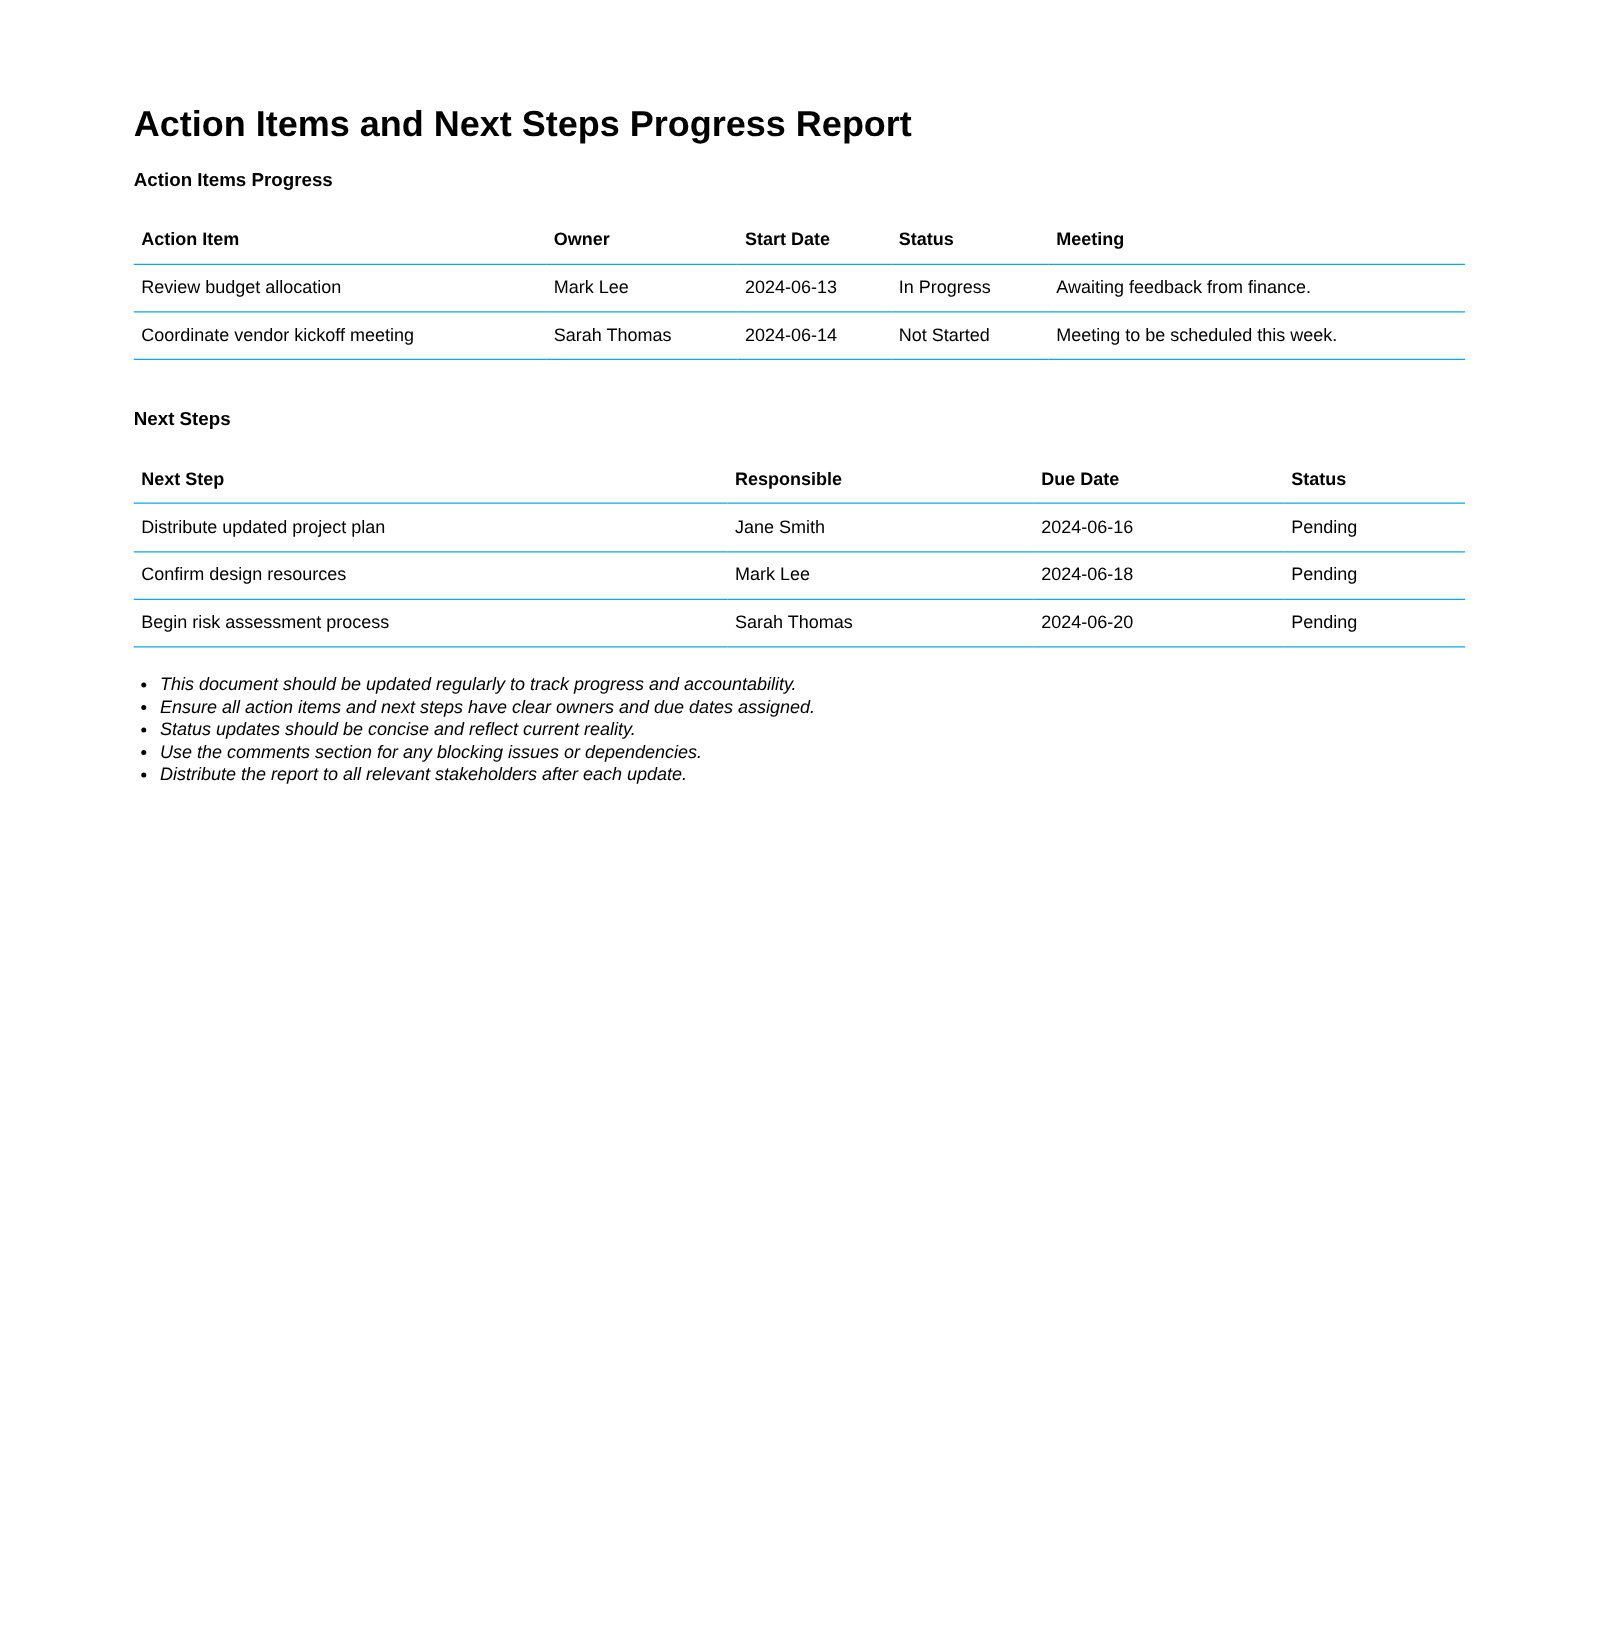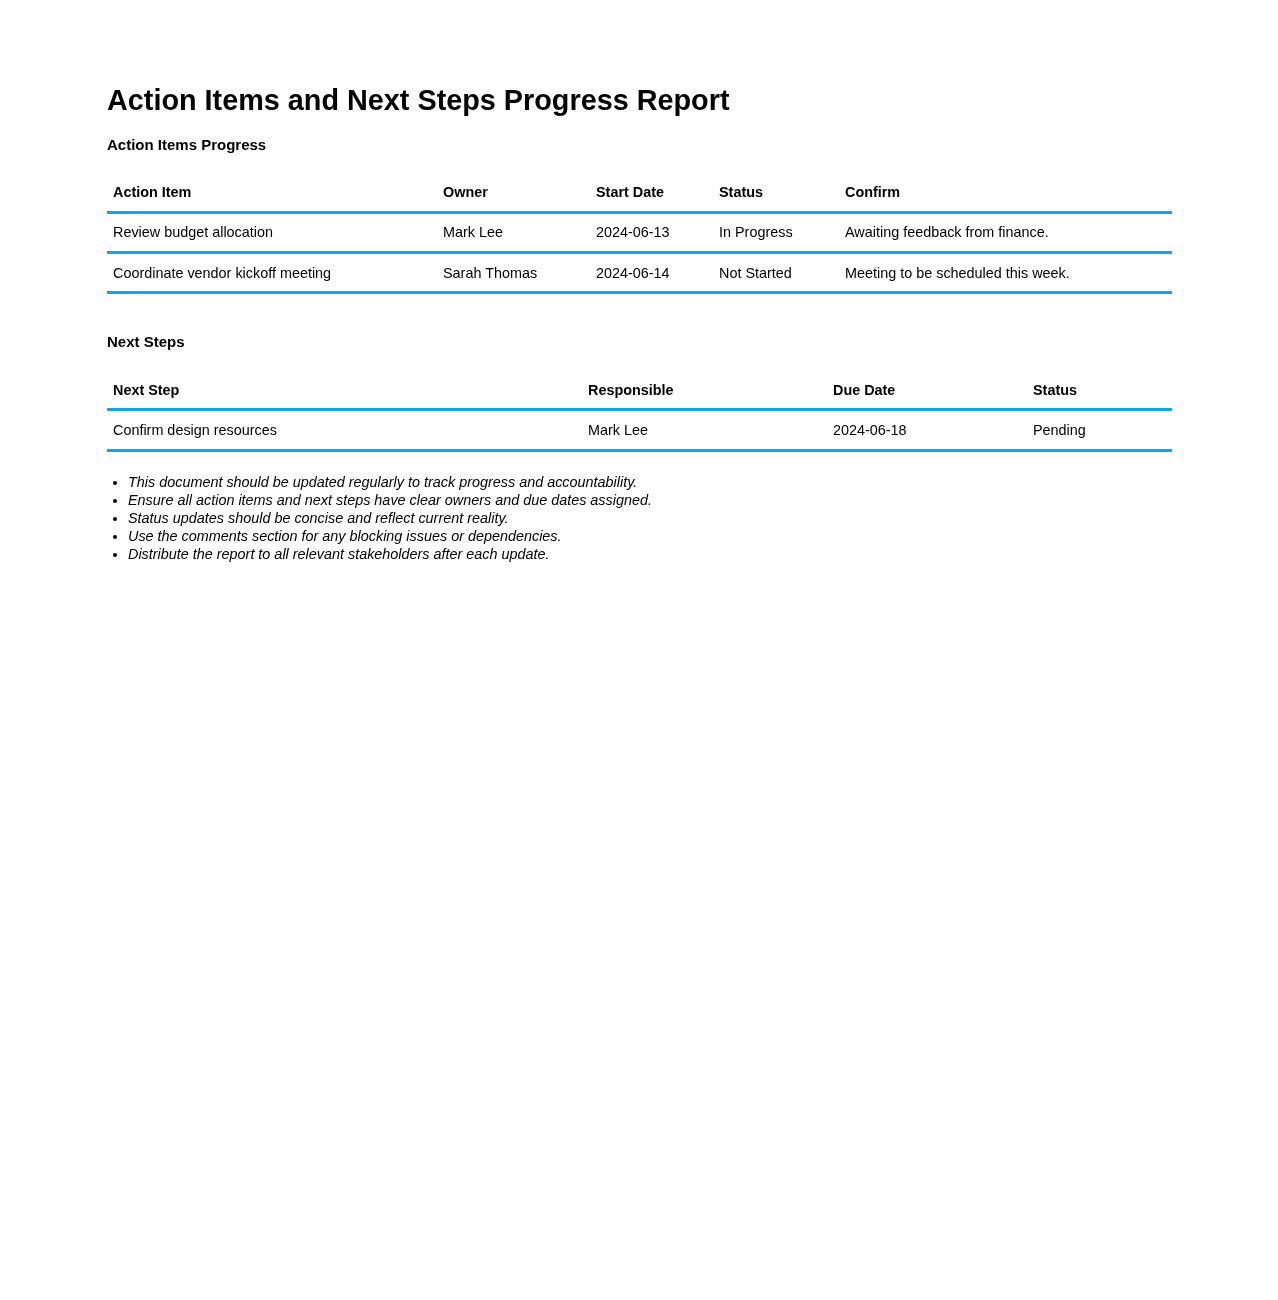--- a/index.html
+++ b/index.html
@@ -34,21 +34,21 @@
     border-collapse: collapse;
     table-layout: fixed;
     width: 1065px;
     margin: 0;
   }
   .report-table th,
   .report-table td {
     font-size: 14.4px;
     line-height: 16.6px;
     padding: 10.3px 6px;
-    border-bottom: 3px solid #0ea5e9;
+    border-bottom: 1px solid #0ea5e9;
     text-align: left;
     vertical-align: middle;
     overflow: hidden;
     white-space: nowrap;
   }
   .report-table th { font-weight: bold; }
   .report-table td { font-weight: normal; }
   ul.notes-list {
     margin: 21px 0 0 0;
     padding: 0 0 0 21px;
@@ -73,21 +73,21 @@
           <col style="width:123px">
           <col style="width:126px">
           <col style="width:333px">
       </colgroup>
       <thead>
         <tr>
           <th>Action Item</th>
           <th>Owner</th>
           <th>Start Date</th>
           <th>Status</th>
-          <th>Confirm</th>
+          <th>Meeting</th>
         </tr>
       </thead>
       <tbody>
         <tr>
           <td>Review budget allocation</td>
           <td>Mark Lee</td>
           <td>2024-06-13</td>
           <td>In Progress</td>
           <td>Awaiting feedback from finance.</td>
         </tr>
@@ -114,23 +114,35 @@
       <thead>
         <tr>
           <th>Next Step</th>
           <th>Responsible</th>
           <th>Due Date</th>
           <th>Status</th>
         </tr>
       </thead>
       <tbody>
         <tr>
+          <td>Distribute updated project plan</td>
+          <td>Jane Smith</td>
+          <td>2024-06-16</td>
+          <td>Pending</td>
+        </tr>
+        <tr>
           <td>Confirm design resources</td>
           <td>Mark Lee</td>
           <td>2024-06-18</td>
+          <td>Pending</td>
+        </tr>
+        <tr>
+          <td>Begin risk assessment process</td>
+          <td>Sarah Thomas</td>
+          <td>2024-06-20</td>
           <td>Pending</td>
         </tr>
       </tbody>
     </table>
   </section>
 
   <section>
     <ul class="notes-list">
       <li>This document should be updated regularly to track progress and accountability.</li>
       <li>Ensure all action items and next steps have clear owners and due dates assigned.</li>

